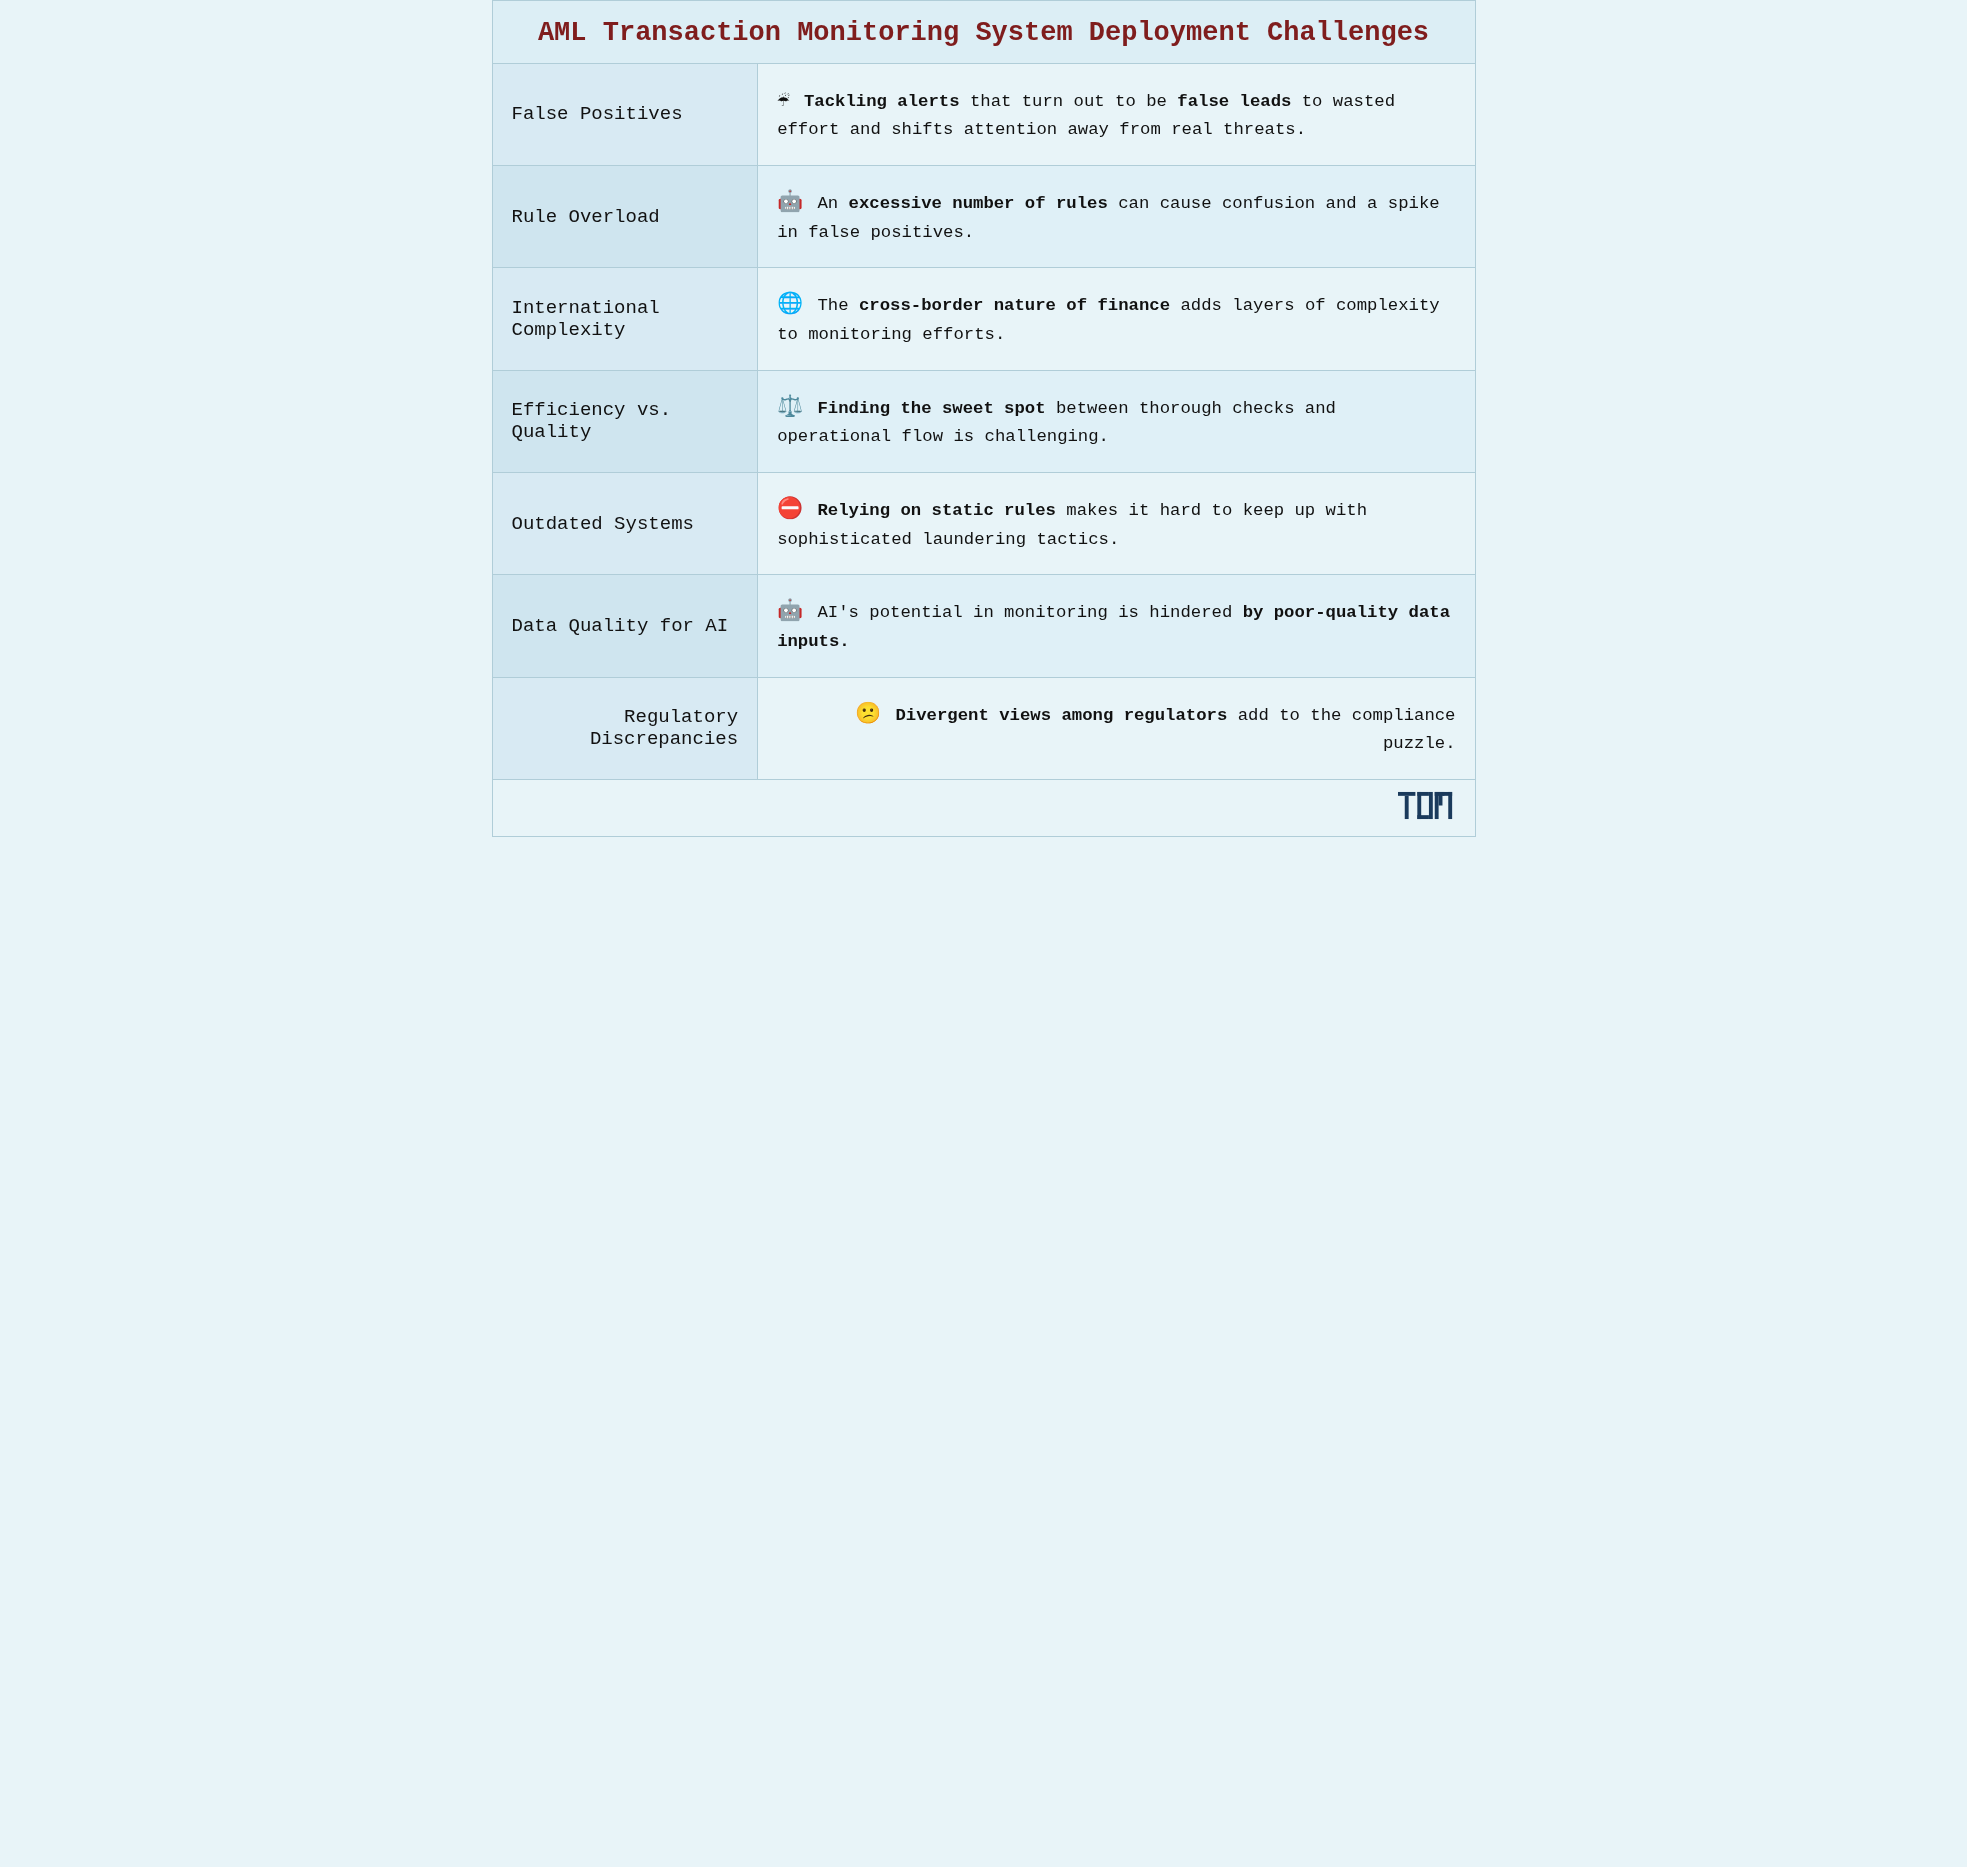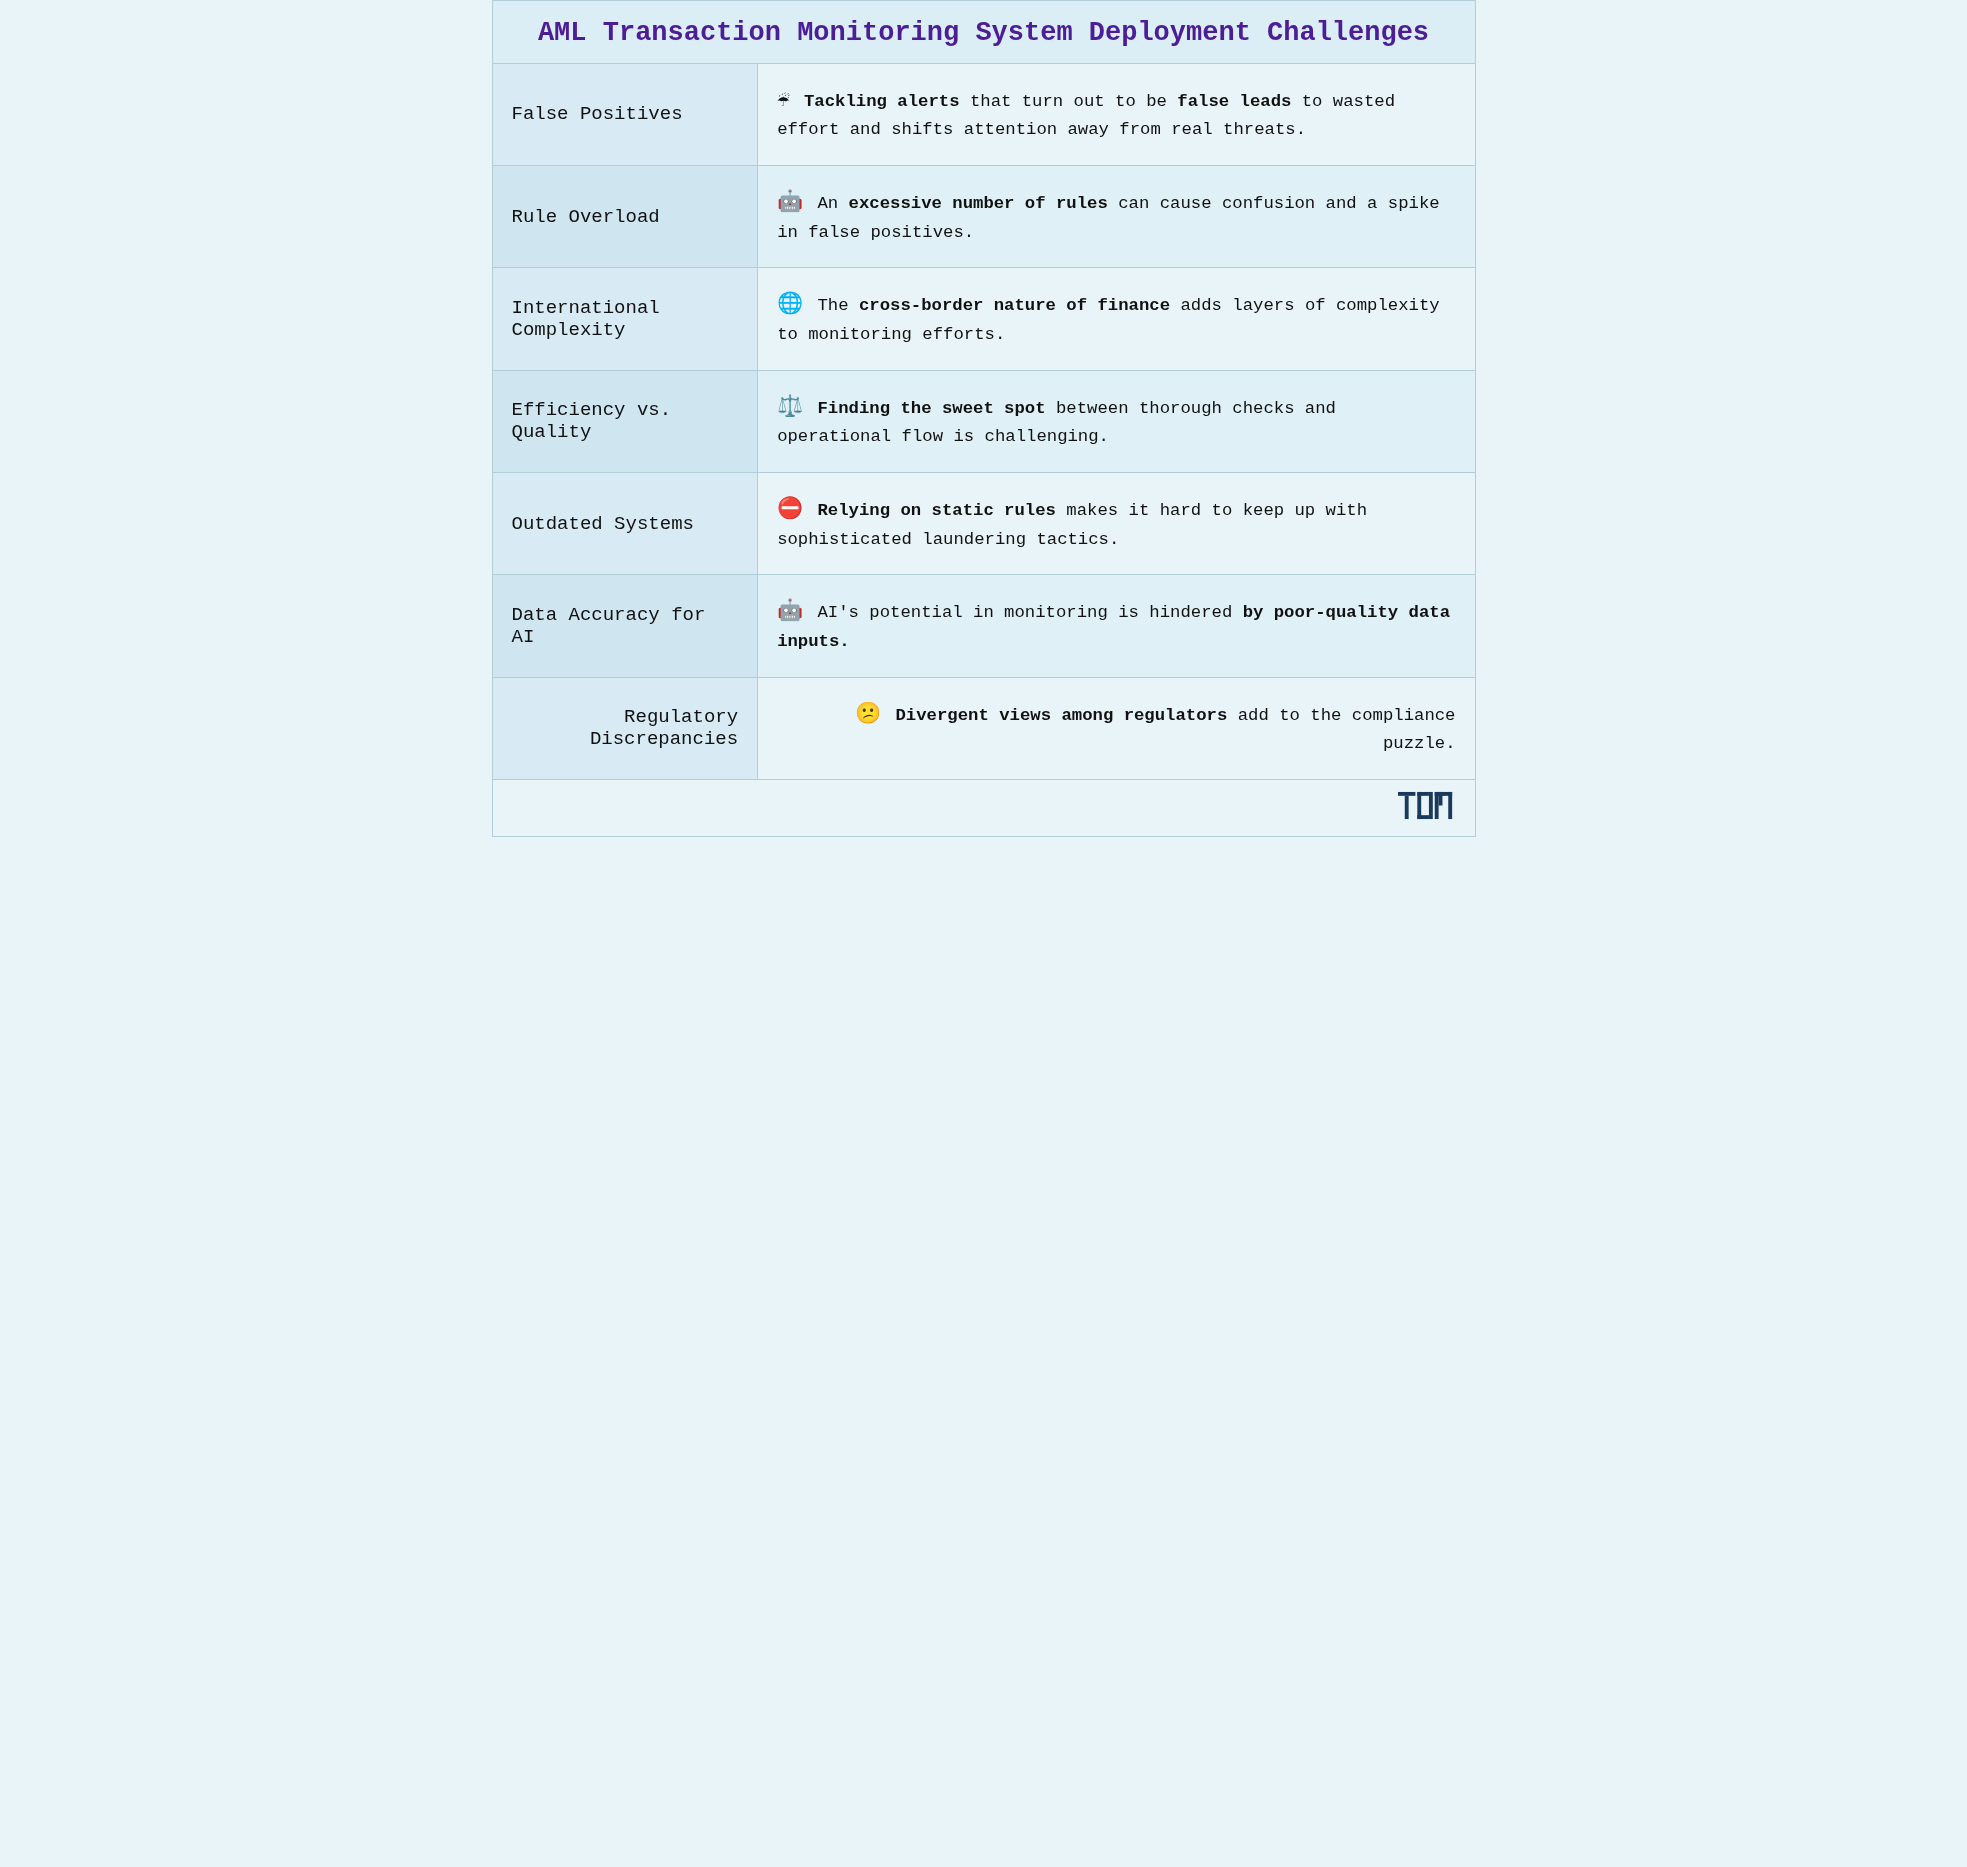--- a/index.html
+++ b/index.html
@@ -24,21 +24,21 @@
     }
 
     .page-title {
       text-align: center;
       font-size: 27px;
       font-weight: bold;
       font-family: 'Courier New', Courier, monospace;
       padding: 17.3px 19px 14.4px;
       background: #dceef5;
       border-bottom: 1.9px solid #b0cdd8;
-      color: #4c1d95;
+      color: #7f1d1d;
     }
 
     table {
       width: 100%;
       border-collapse: collapse;
     }
 
     tr {
       border-bottom: 1.4px solid #b0cdd8;
     }
@@ -125,21 +125,21 @@
         </tr>
         <tr>
           <td class="label-cell">Efficiency vs. Quality</td>
           <td class="desc-cell"><span class="icon">⚖️</span> <strong>Finding the sweet spot</strong> between thorough checks and operational flow is challenging.</td>
         </tr>
         <tr>
           <td class="label-cell">Outdated Systems</td>
           <td class="desc-cell"><span class="icon">⛔</span> <strong>Relying on static rules</strong> makes it hard to keep up with sophisticated laundering tactics.</td>
         </tr>
         <tr>
-          <td class="label-cell">Data Accuracy for AI</td>
+          <td class="label-cell">Data Quality for AI</td>
           <td class="desc-cell"><span class="icon">🤖</span> AI's potential in monitoring is hindered <strong>by poor-quality data inputs.</strong></td>
         </tr>
         <tr>
           <td class="label-cell">Regulatory Discrepancies</td>
           <td class="desc-cell"><span class="icon">😕</span> <strong>Divergent views among regulators</strong> add to the compliance puzzle.</td>
         </tr>
       </tbody>
   </table>
   <div class="logo-area" style="padding: 7.7px 19px 13.4px; background:#e8f4f8; border-top:1.4px solid #b0cdd8;">
     <div>

